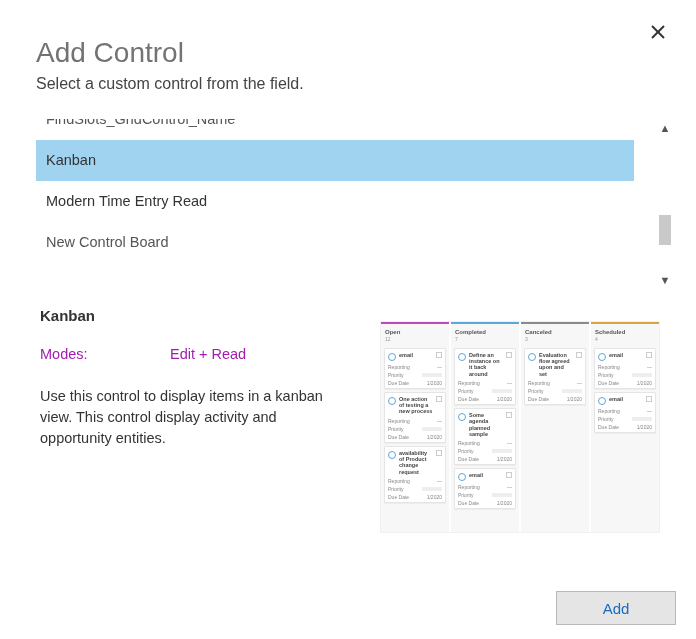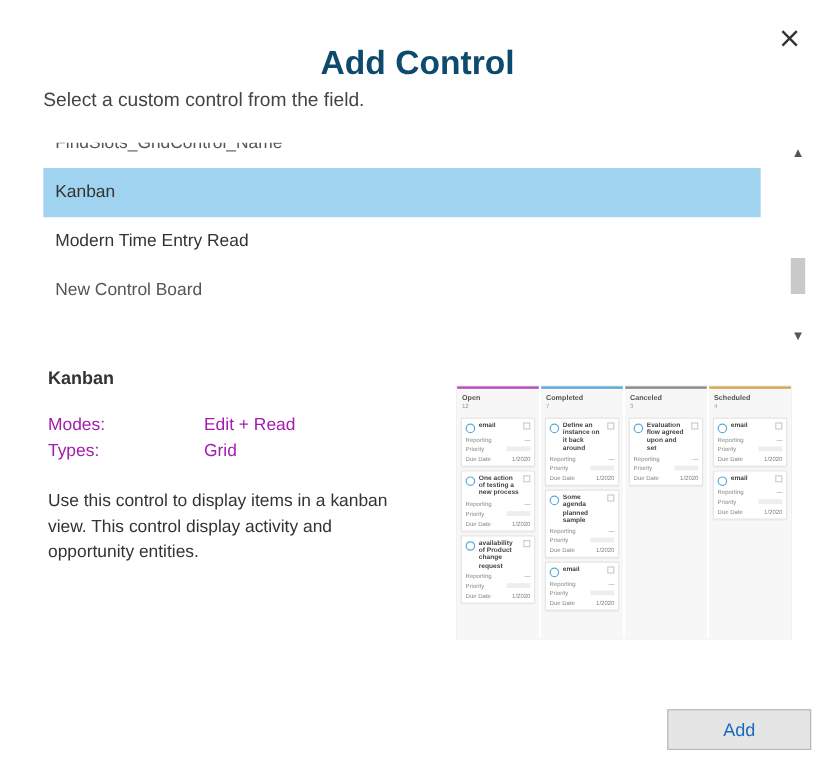--- a/index.html
+++ b/index.html
@@ -24,25 +24,24 @@
     cursor: pointer;
     display: flex; align-items: center; justify-content: center;
   }
   .close-btn svg { width: 16px; height: 16px; }
 
   .header {
     padding: 38px 36px 0 36px;
   }
   .title {
     font-size: 28px;
-    font-weight: 700;
-    color: #0c4a6e;
+    font-weight: 400;
+    color: #737373;
     margin: 0 0 6px 0;
     line-height: 1.1;
-    text-align: center;
   }
   .subtitle {
     font-size: 16px;
     color: #444;
     margin: 0 0 26px 0;
   }
 
   .list-wrap {
     position: relative;
     margin: 0 22px 0 36px;
@@ -245,24 +244,20 @@
   </div>
 
   <div class="details">
     <div class="details-left">
       <p class="details-title">Kanban</p>
 
       <div class="prop-row">
         <div class="prop-label">Modes:</div>
         <div class="prop-value">Edit + Read</div>
       </div>
-      <div class="prop-row">
-        <div class="prop-label">Types:</div>
-        <div class="prop-value">Grid</div>
-      </div>
 
       <p class="desc">Use this control to display items in a kanban view. This control display activity and opportunity entities.</p>
     </div>
 
     <div class="preview" id="preview">
         <div class="col" style="border-top-color: rgb(184, 75, 184);">
           <div class="col-head">
             <div class="h1">Open</div>
             <div class="h2">12</div>
           </div>

